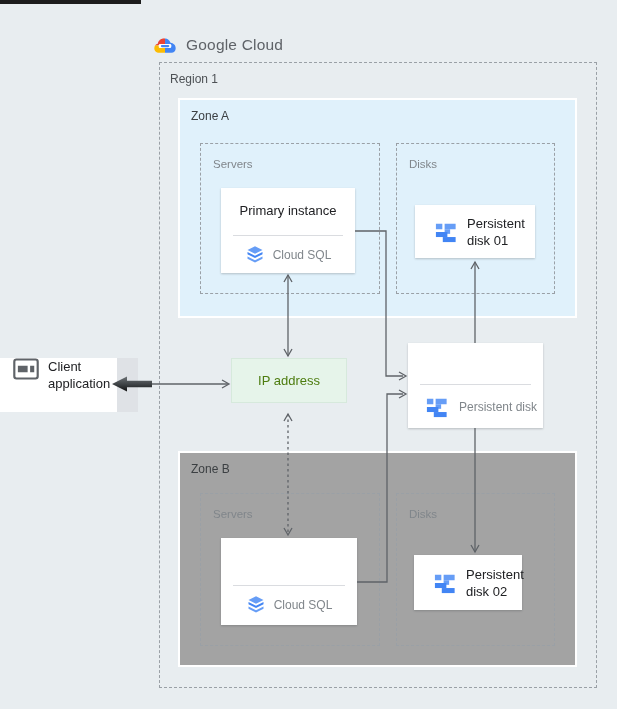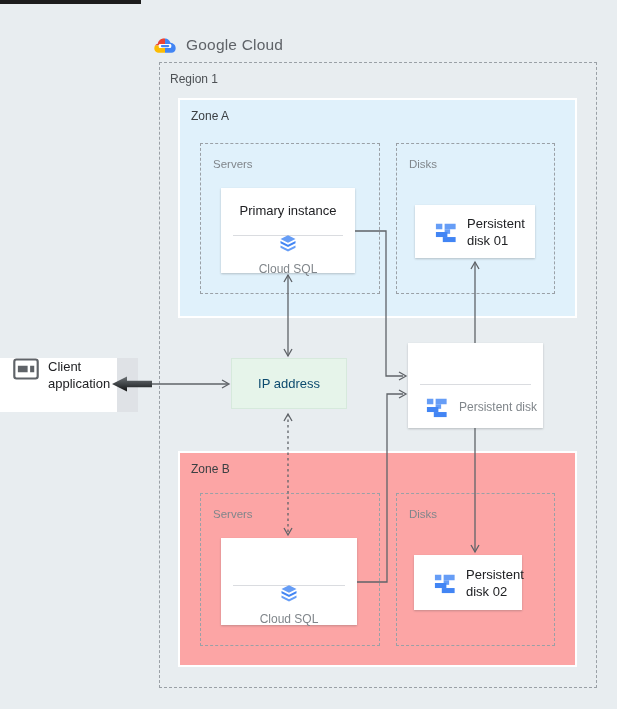--- a/index.html
+++ b/index.html
@@ -11,55 +11,55 @@
 
   .logo { position:absolute; left:152px; top:16px; display:flex; align-items:flex-start; gap:8px;margin-top:20px; }
   .logo-text { font-size:15.5px; color:#5f6368; letter-spacing:.2px; }
 
   .region { position:absolute; left:159px; top:62px; width:438px; height:626px;
             border:1px dashed #9aa0a6; }
   .region-label { position:absolute; left:10px; top:9px; font-size:12px; color:#4d5155; }
 
   .zone { position:absolute; border:2px solid #ffffff; }
   .zone-a { left:178px; top:98px;  width:399px; height:220px; background:#e0f1fb; }
-  .zone-b { left:178px; top:451px; width:399px; height:216px; background:#fca5a5; }
+  .zone-b { left:178px; top:451px; width:399px; height:216px; background:#a3a3a3; }
   .zone-label { position:absolute; left:11px; top:9px; font-size:12px; color:#3c4043; }
 
   .dashed-box { position:absolute; border:1px dashed #9aa0a6; }
   .servers-a { left:200px; top:143px; width:180px; height:151px; }
   .disks-a   { left:396px; top:143px; width:159px; height:151px; }
   .servers-b { left:200px; top:493px; width:180px; height:153px; }
   .disks-b   { left:396px; top:493px; width:159px; height:153px; }
   .dashed-label { position:absolute; left:12px; top:14px; font-size:11.5px; color:#80868b; }
 
   .card { position:absolute; background:#fff; box-shadow:0 1px 2px rgba(60,64,67,.28); z-index:2; }
 
   .card-primary  { left:221px; top:188px; width:134px; height:85px;padding-left:24px; }
   .card-standby  { left:221px; top:538px; width:136px; height:87px; }
   .card-regional { left:408px; top:343px; width:135px; height:85px; }
   .inst-title { position:absolute; left:0; right:0; top:15px; text-align:center;
                 font-size:13px; color:#202124; }
   .inst-divider { position:absolute; left:12px; right:12px; top:47px; border-top:1px solid #dadce0; }
   .inst-row { position:absolute; left:0; right:0; top:54px; height:26px;
-              display:flex; align-items:center; justify-content:center; gap:8px;flex-direction:column; }
+              display:flex; align-items:center; justify-content:center; gap:8px; }
   .svc-label { font-size:12px; color:#80868b; }
 
   .card-regional .inst-divider { top:41px; }
   .reg-row { position:absolute; left:18px; right:0; top:50px; height:28px;
              display:flex; align-items:center; gap:11px; }
 
   .card-disk { display:flex; align-items:center; padding-left:20px; gap:10px; }
   .card-disk1 { left:415px; top:205px; width:120px; height:53px; }
   .card-disk2 { left:414px; top:555px; width:108px; height:55px; }
   .disk-title { font-size:13px; color:#202124; line-height:17px; width:64px; }
 
-  .ip-box { position:absolute; left:231px; top:358px; width:116px; height:51px;
+  .ip-box { position:absolute; left:231px; top:358px; width:116px; height:45px;
             background:#e6f4ea; border:1px solid #d6e9dc; z-index:2;
             display:flex; align-items:center; justify-content:center;
-            font-size:13px; color:#0c4a6e; }
+            font-size:13px; color:#4d7c0f; }
 
   .client-card { left:0; top:358px; width:117px; height:54px;
                  display:flex; align-items:flex-start; padding-left:13px; gap:9px;
                  box-shadow:none; }
   .client-title { font-size:13px; color:#202124; line-height:17px; width:70px; }
   .client-strip { position:absolute; left:117px; top:358px; width:21px; height:54px;
                   background:#dfe2e6; z-index:1; }
 
   .icon-20 { width:20px; height:20px; flex:0 0 auto; }
   .icon-22 { width:22px; height:22px; flex:0 0 auto; }

